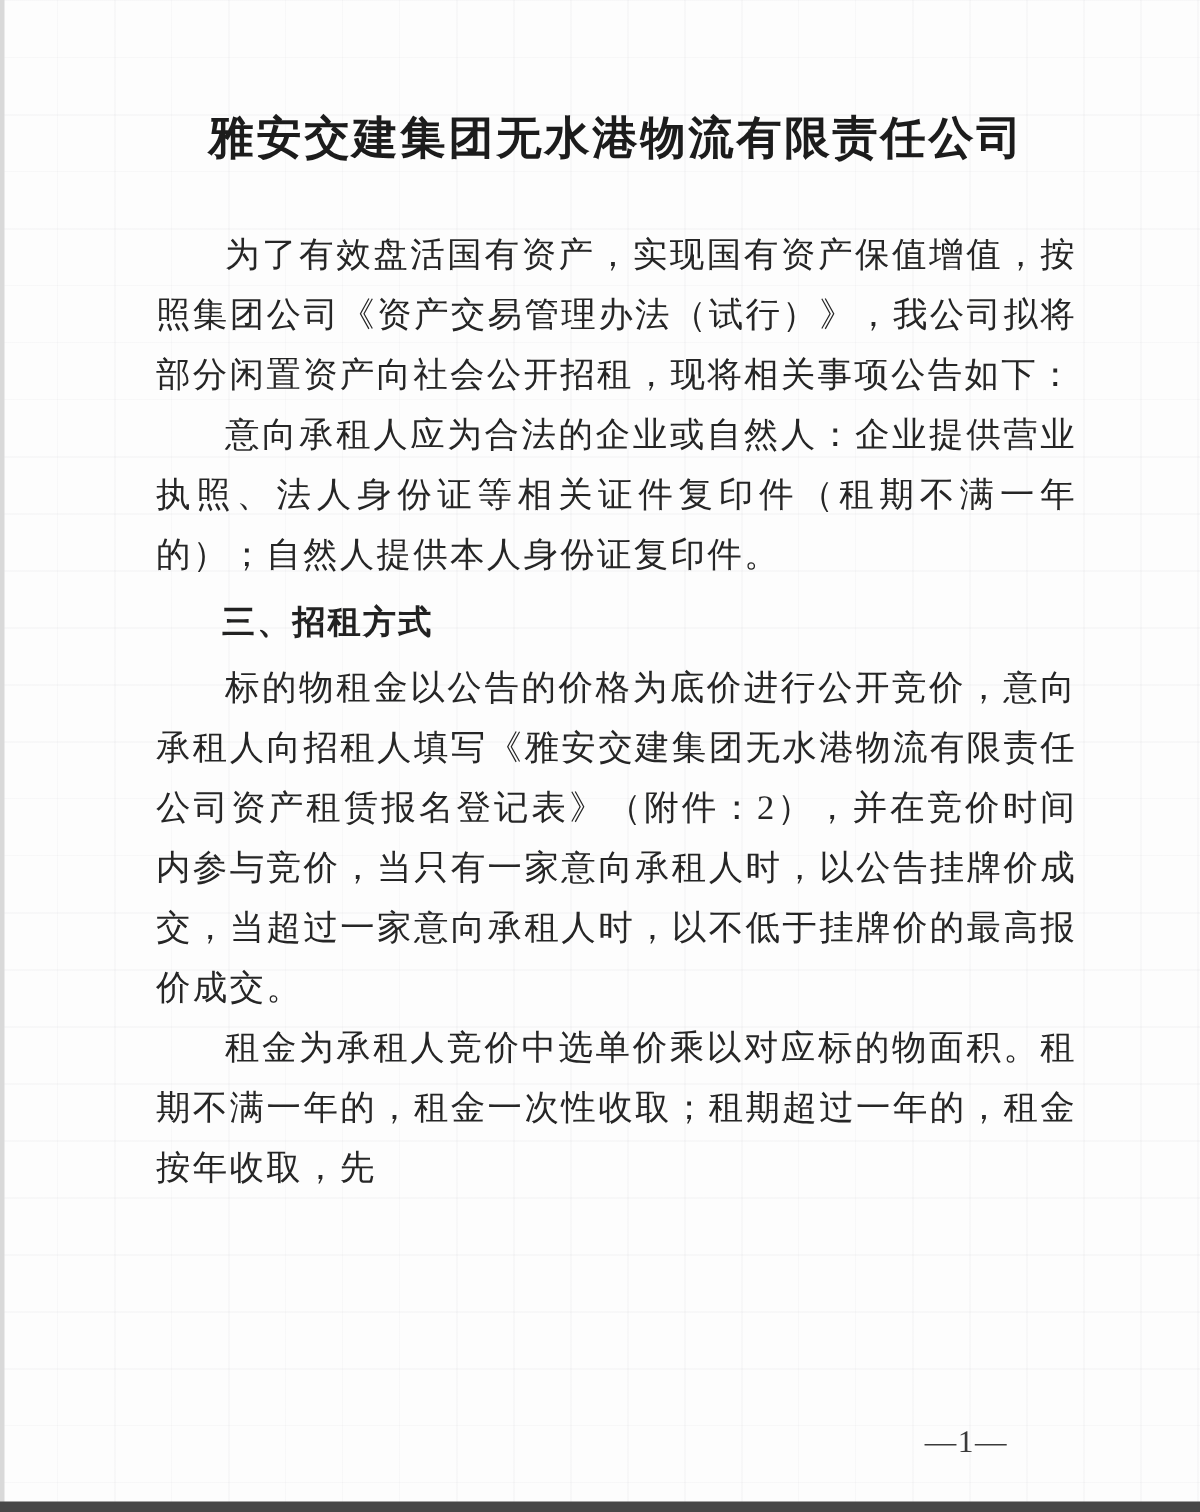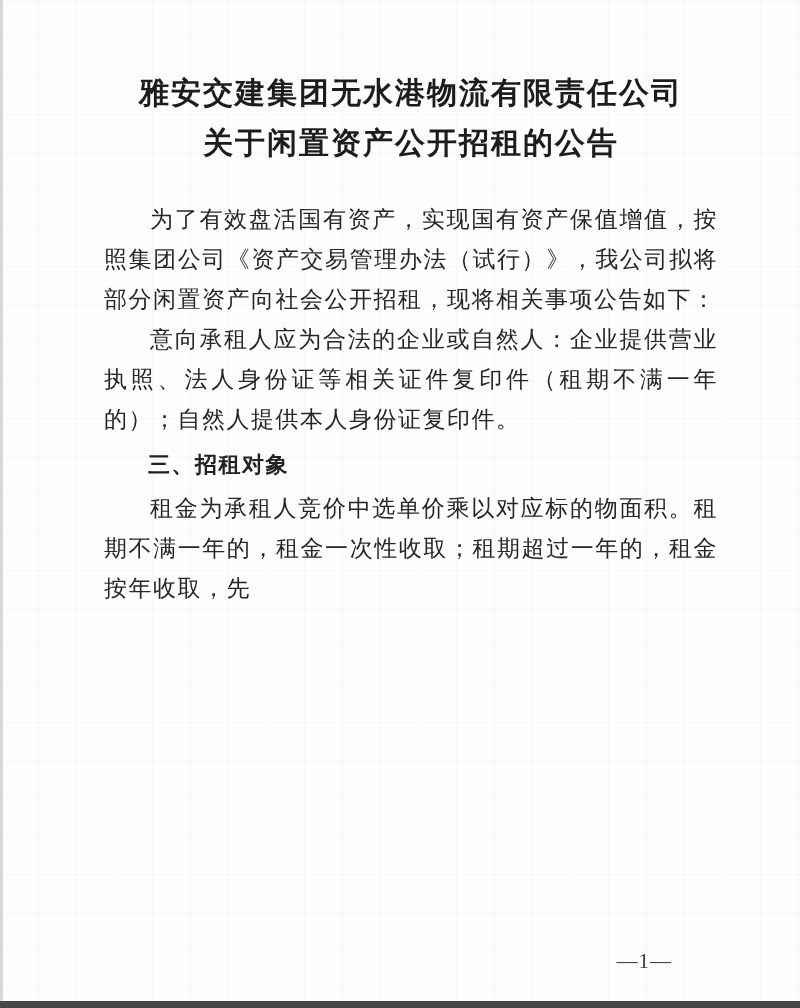--- a/index.html
+++ b/index.html
@@ -87,30 +87,30 @@
 </head>
 <body>
 
 <div class="scan-page">
   <div class="scan-edge-left"></div>
 
   <div class="content">
 
     <h1 class="doc-title">
       <span class="title-line">雅安交建集团无水港物流有限责任公司</span>
-      <span class="title-line">关于闲置资产公开招租的公告</span>
     </h1>
 
     <div class="body-text">
       <p class="para">为了有效盘活国有资产，实现国有资产保值增值，按照集团公司《资产交易管理办法（试行）》，我公司拟将部分闲置资产向社会公开招租，现将相关事项公告如下：</p>
 
 
       <p class="para">意向承租人应为合法的企业或自然人：企业提供营业执照、法人身份证等相关证件复印件（租期不满一年的）；自然人提供本人身份证复印件。</p>
 
-      <h2 class="section-heading">三、招租对象</h2>
+      <h2 class="section-heading">三、招租方式</h2>
+      <p class="para">标的物租金以公告的价格为底价进行公开竞价，意向承租人向招租人填写《雅安交建集团无水港物流有限责任公司资产租赁报名登记表》（附件：2），并在竞价时间内参与竞价，当只有一家意向承租人时，以公告挂牌价成交，当超过一家意向承租人时，以不低于挂牌价的最高报价成交。</p>
 
       <p class="para">租金为承租人竞价中选单价乘以对应标的物面积。租期不满一年的，租金一次性收取；租期超过一年的，租金按年收取，先</p>
     </div>
   </div>
 
   <div class="page-number">—1—</div>
 
   <div class="scan-edge-bottom"></div>
 </div>
 

